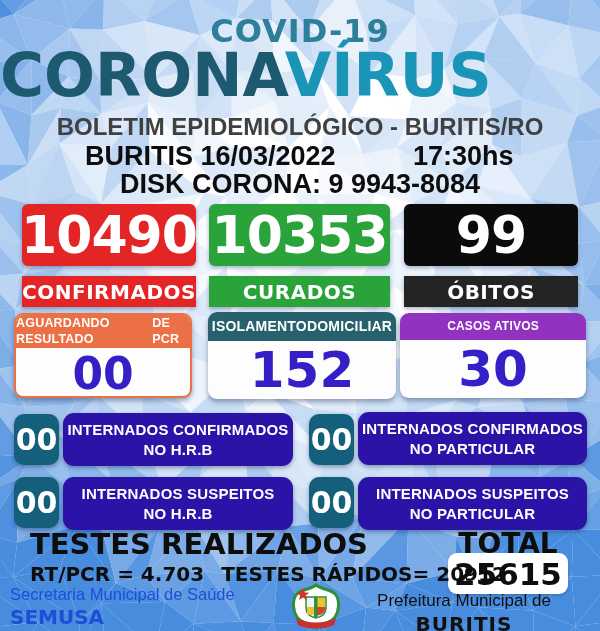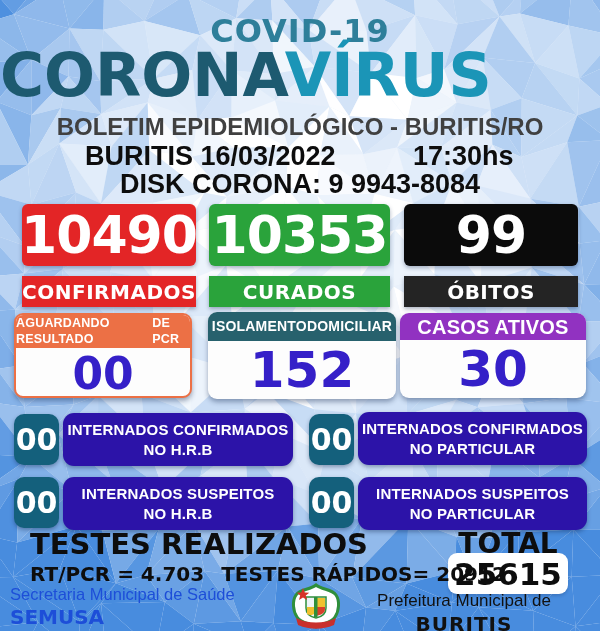--- a/index.html
+++ b/index.html
@@ -45,21 +45,21 @@
     line-height:1.3; letter-spacing:.2px; font-weight:bold; }
   .card-v { flex:1; display:flex; align-items:center; justify-content:center;
     font:bold 46px "DejaVu Sans", sans-serif; color:var(--indigo); }
   .mc0 { left:14px; top:313px; width:178px; height:85px; border:2px solid var(--orange); }
   .mc0 .card-h { height:37px; background:var(--orange); font-size:12.5px; }
   .mc0 .card-v { font-size:44px; }
   .mc1 { left:208px; top:312px; width:188px; height:87px; }
   .mc1 .card-h { height:40px; background:var(--teal_header); font-size:14px; }
   .mc1 .card-v { font-size:50px; }
   .mc2 { left:400px; top:313px; width:186px; height:85px; }
-  .mc2 .card-h { height:32px; background:var(--purple); font-size:20px; }
+  .mc2 .card-h { height:32px; background:var(--purple); font-size:12px; }
   .mc2 .card-v { font-size:50px; }
 
   
   .sq { position:absolute; width:45px; height:51px; background:var(--square_teal); border-radius:10px;
     display:flex; align-items:center; justify-content:center; color:#fff;
     font:bold 30px "DejaVu Sans", sans-serif; box-shadow:0 2px 4px rgba(20,40,80,.4); }
   .pill { position:absolute; height:53px; background:var(--navy); border-radius:11px;
     display:flex; flex-direction:column; align-items:center; justify-content:center;
     color:#fff; font:bold 15px/1.3 "Liberation Sans", sans-serif; text-align:center;
     letter-spacing:.2px; box-shadow:0 2px 4px rgba(20,40,80,.4); }

